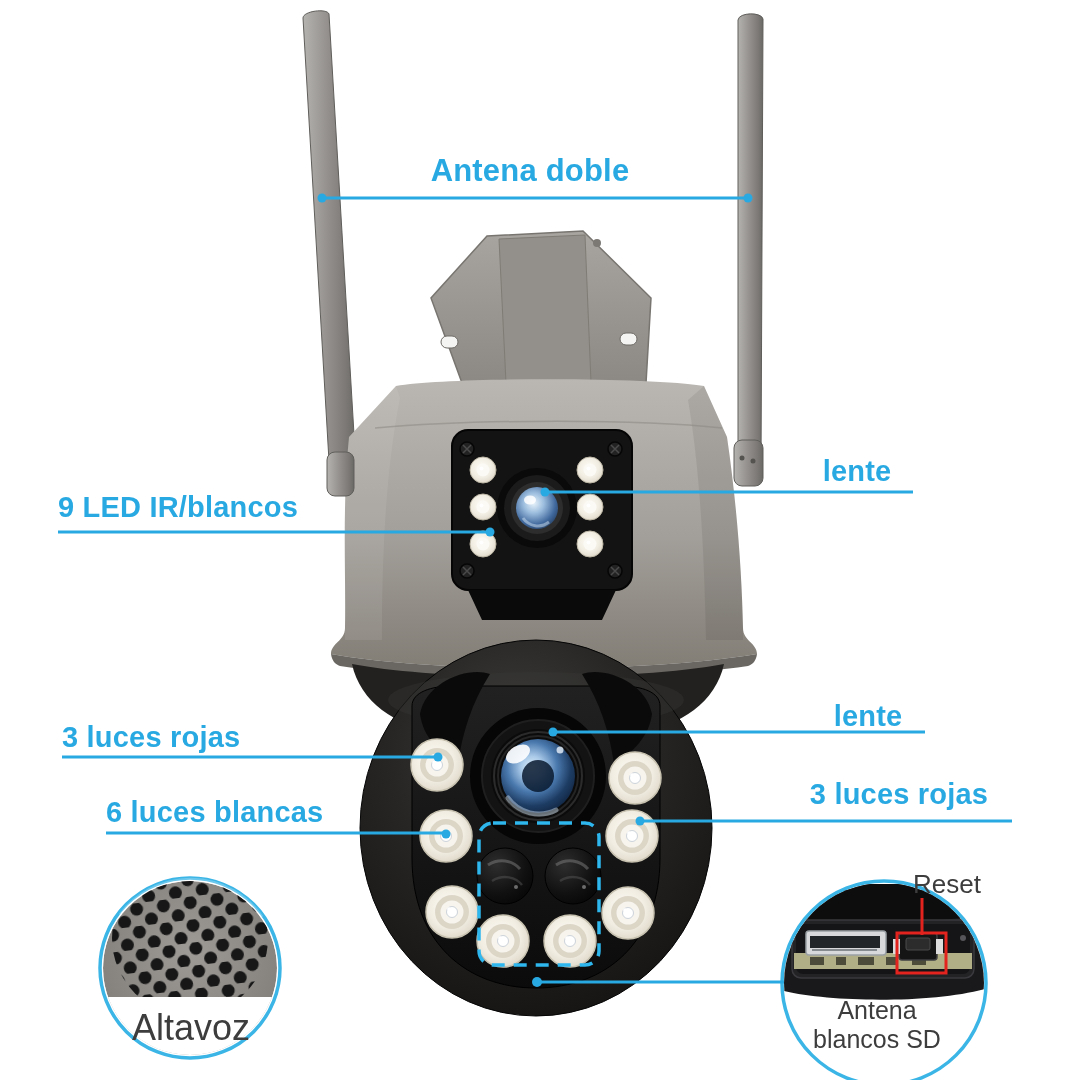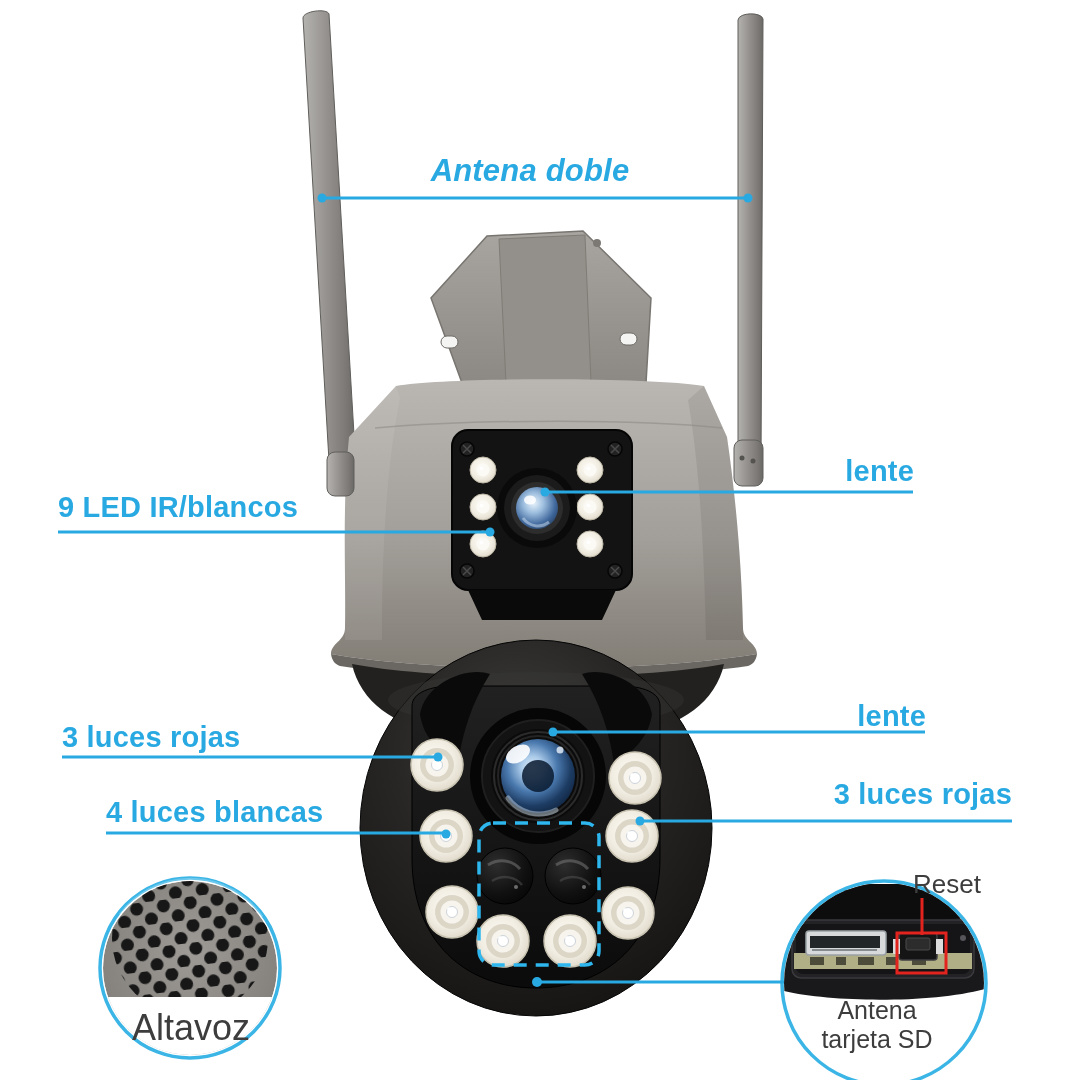--- a/index.html
+++ b/index.html
@@ -5,22 +5,22 @@
   html,body { margin:0; padding:0; background:#ffffff; }
   .stage {
     position:relative; width:1080px; height:1080px; background:#ffffff;
     font-family:"Liberation Sans", sans-serif; overflow:hidden;
   }
   .stage svg.art { position:absolute; left:0; top:0; width:1080px; height:1080px; }
   .lbl {
     position:absolute; color:#29a9e2; font-weight:bold; font-size:29px;
     white-space:nowrap; letter-spacing:0.2px;
   }
-  .lbl.center { text-align:center;font-style:italic; }
-  .lbl.right  { text-align:right; }
+  .lbl.center { text-align:center; }
+  .lbl.right  { text-align:center; }
   .dark {
     position:absolute; color:#3d3d3d; font-weight:400; font-size:26px;
     white-space:nowrap;
   }
   .dark.center { text-align:center; }
   #antena-label   { left:340px; top:153px; width:380px; font-size:31px; }
   #lente-top-label{ left:800px; top:455px; width:114px; }
   #led-ir-label   { left:58px;  top:491px; }
   #rojas-left-label { left:62px; top:721px; }
   #blancas-label  { left:106px; top:796px; }
@@ -282,23 +282,23 @@
 
     <line x1="922" y1="898" x2="922" y2="935" stroke="#e3231e" stroke-width="3"></line>
     <rect x="897" y="933" width="49" height="40" fill="none" stroke="#e3231e" stroke-width="3"></rect>
   </g>
 </svg>
 
 <div class="lbl center" id="antena-label">Antena doble</div>
 <div class="lbl right" id="lente-top-label">lente</div>
 <div class="lbl" id="led-ir-label">9 LED IR/blancos</div>
 <div class="lbl" id="rojas-left-label">3 luces rojas</div>
-<div class="lbl" id="blancas-label">4 luces blancas</div>
+<div class="lbl" id="blancas-label">6 luces blancas</div>
 <div class="lbl right" id="lente-bottom-label">lente</div>
 <div class="lbl right" id="rojas-right-label">3 luces rojas</div>
 <div class="dark" id="reset-label">Reset</div>
 <div class="dark center" id="altavoz-label">Altavoz</div>
 <div class="dark center" id="ranura-label">
   <div>Antena</div>
-  <div>tarjeta SD</div>
+  <div>blancos SD</div>
 </div>
 
 </div>
 
 </body></html>

